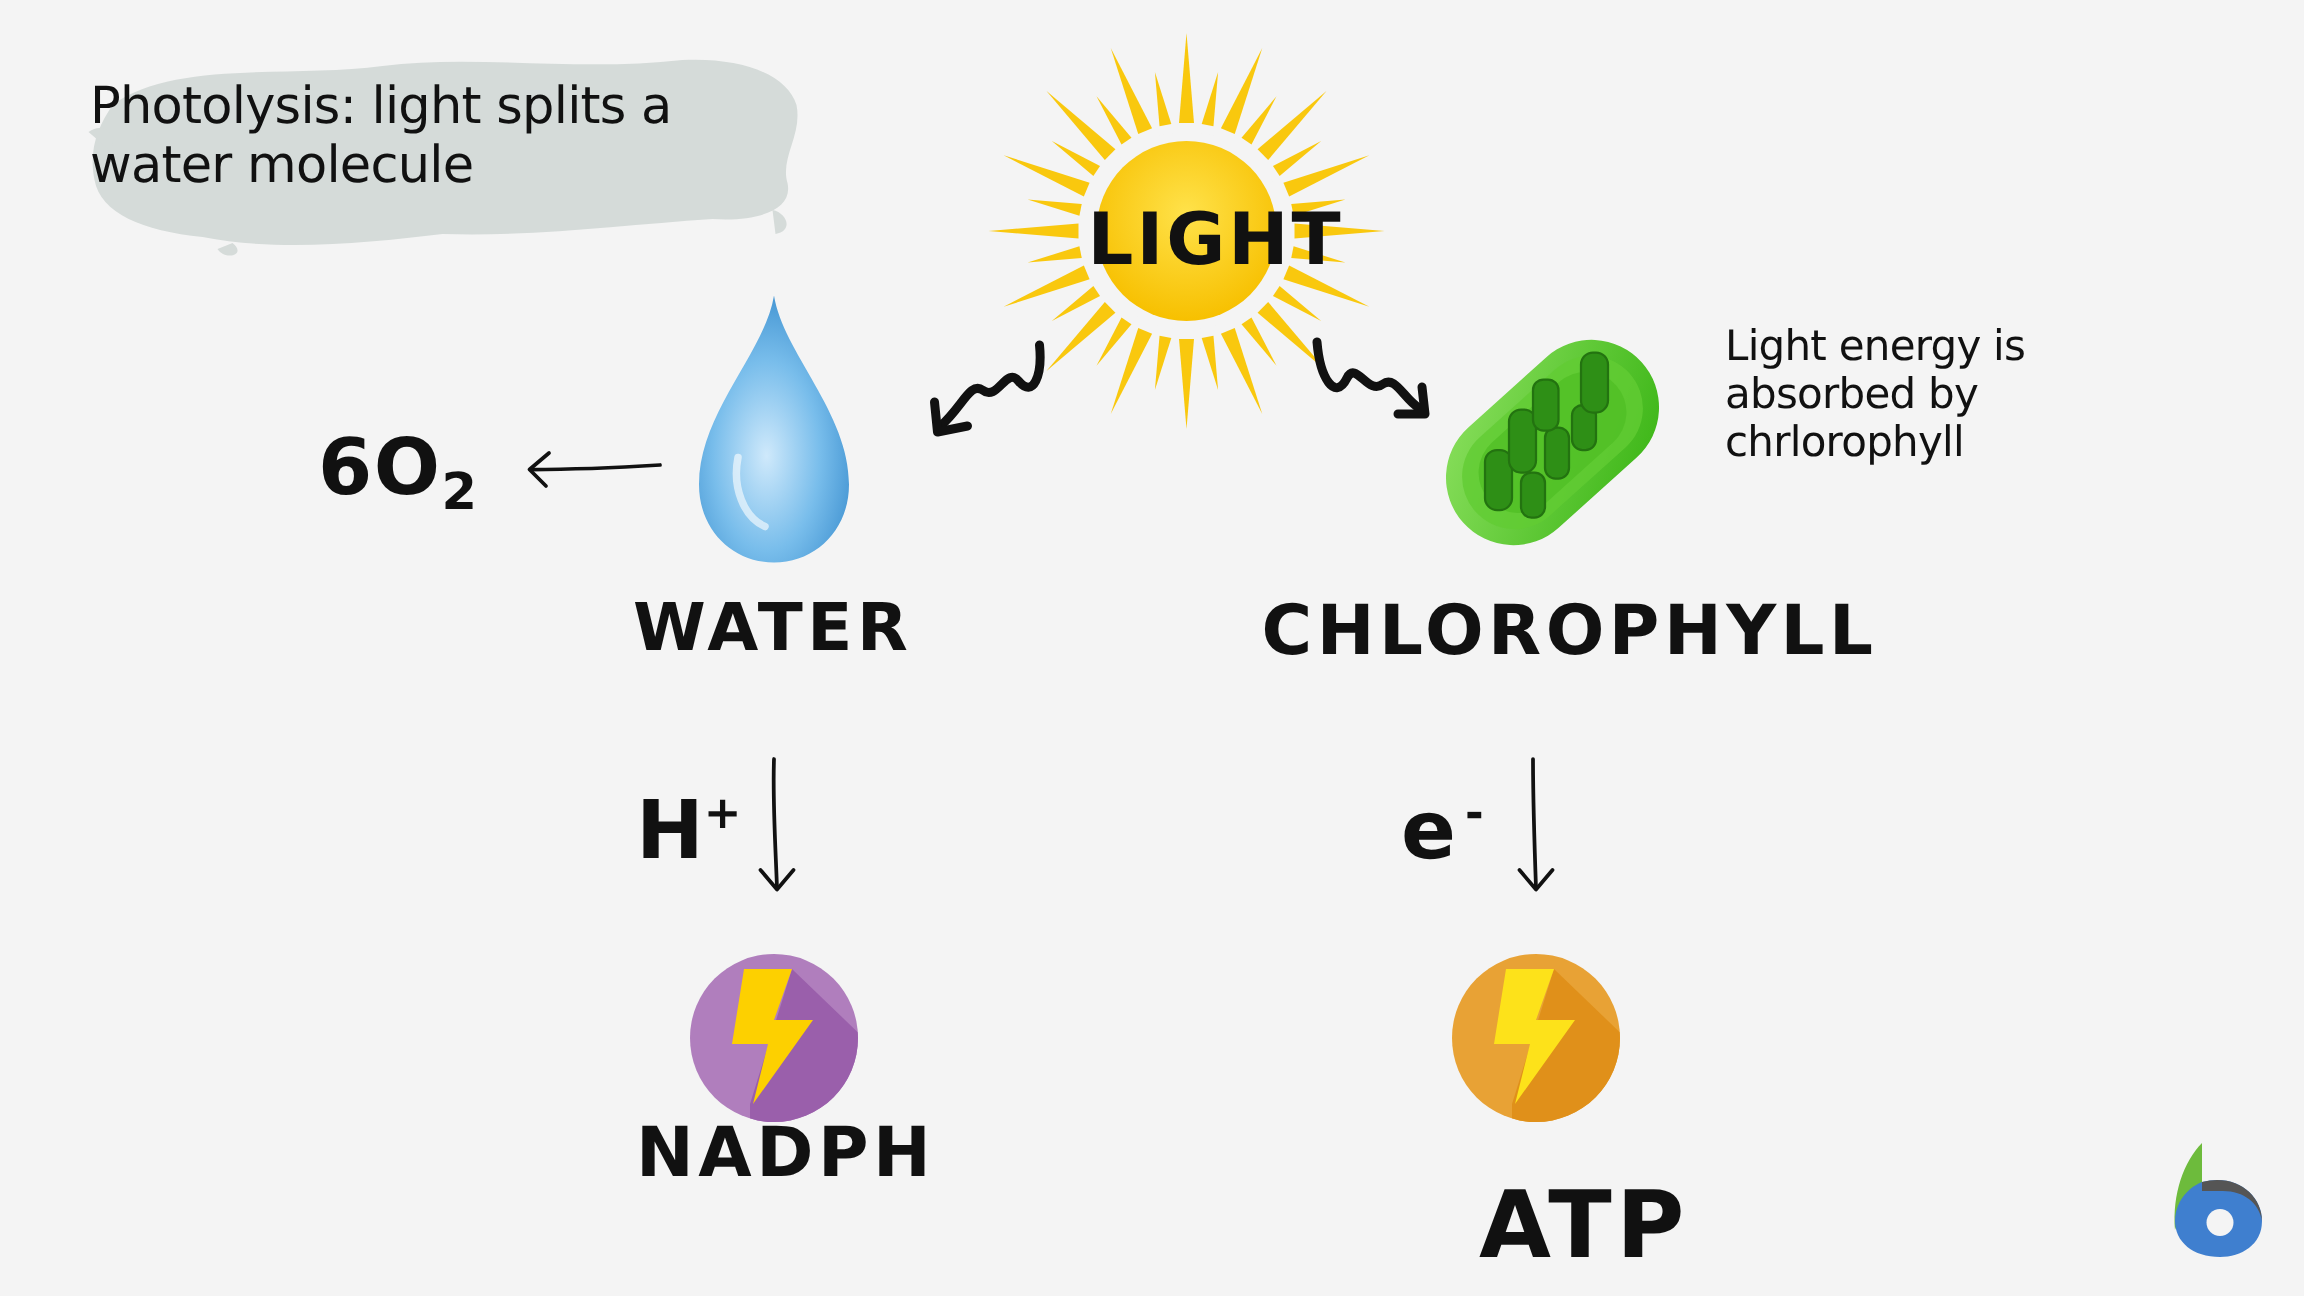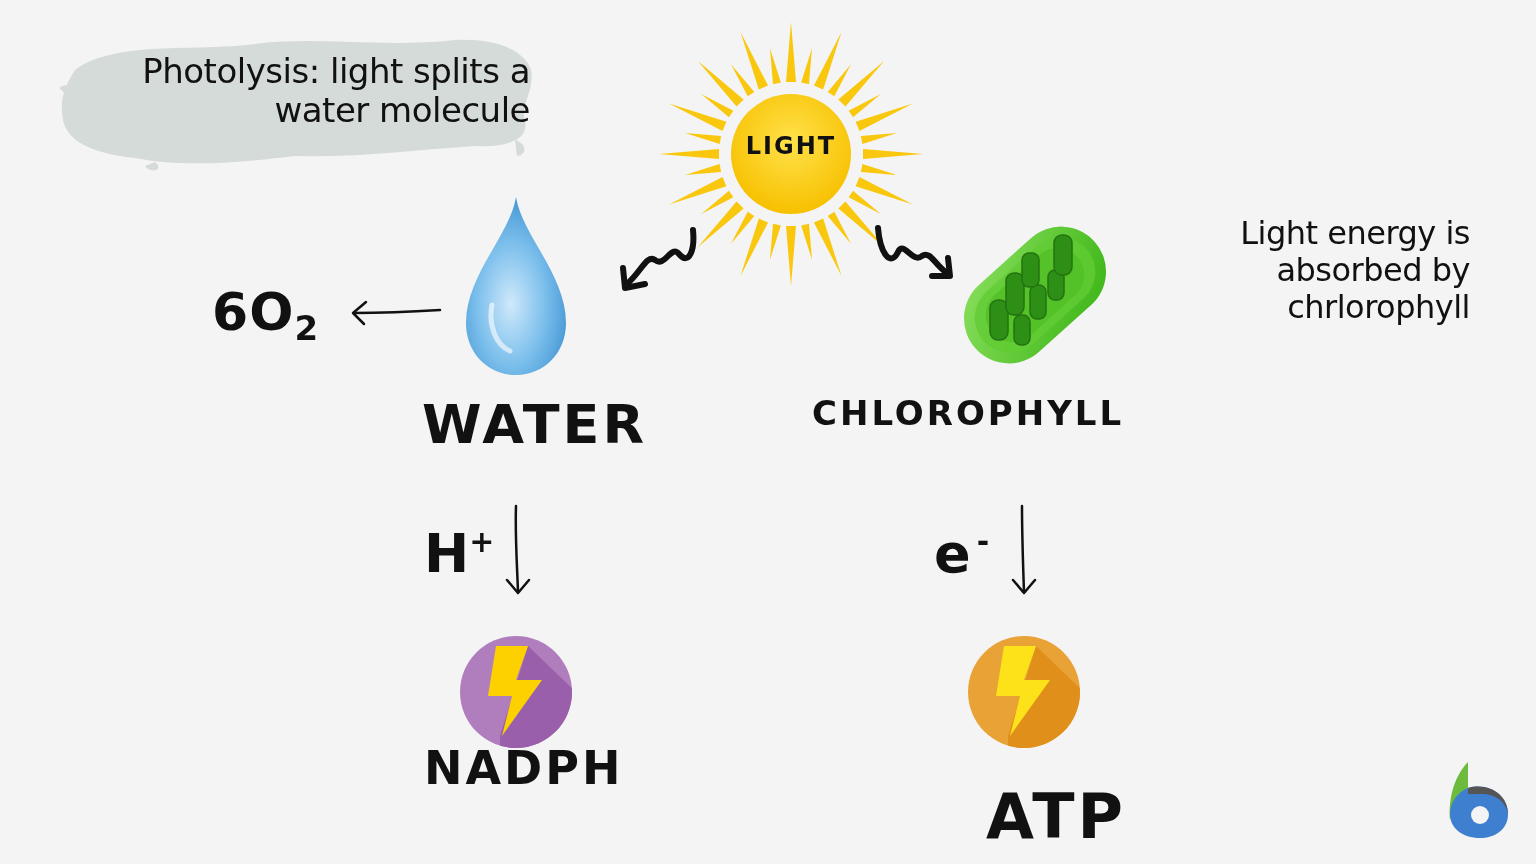--- a/index.html
+++ b/index.html
@@ -14,47 +14,47 @@
   .bold-label {
     font-family: "DejaVu Sans", sans-serif;
     font-weight: bold;
     letter-spacing: 3px;
     color: #111;
   }
   .hand {
     font-family: "DejaVu Sans", sans-serif;
     font-weight: normal;
     color: #111;
-    text-align: right;
+    text-align: left;
     line-height: 1.15;
   }
   .brush {
     left: 55px; top: 30px; width: 480px; height: 145px;
   }
   .note-left {
     left: 60px; top: 52px; width: 470px;
     font-size: 34px; letter-spacing: -0.5px;
   }
   .note-right {
     left: 1150px; top: 215px; width: 320px;
-    font-size: 32px; letter-spacing: -0.5px;
+    font-size: 28px; letter-spacing: -0.5px;
   }
   .sun { left: 655px; top: 18px; width: 272px; height: 272px; }
   .sun-label {
     left: 725px; top: 132px; width: 132px; text-align: center;
-    font-size: 24px; font-weight: bold; letter-spacing: 2px; color: #111;
+    font-size: 48px; font-weight: bold; letter-spacing: 2px; color: #111;
   }
   .drop { left: 462px; top: 195px; width: 108px; height: 182px; }
   .chloro { left: 950px; top: 205px; width: 170px; height: 180px; }
   .o2 {
     left: 212px; top: 282px; font-size: 52px; font-weight: bold; letter-spacing: 1px;
   }
   .o2 sub { font-size: 34px; vertical-align: -10px; }
-  .water-label { left: 422px; top: 393px; font-size: 54px; }
-  .chloro-label { left: 812px; top: 393px; font-size: 34px; }
+  .water-label { left: 422px; top: 393px; font-size: 44px; }
+  .chloro-label { left: 841px; top: 393px; font-size: 46px; }
   .h-plus { left: 424px; top: 522px; font-size: 54px; font-weight: bold; }
   .h-plus sup { font-size: 30px; vertical-align: 20px; }
   .e-minus { left: 934px; top: 522px; font-size: 54px; font-weight: bold; }
   .e-minus sup { font-size: 30px; vertical-align: 20px; margin-left: 6px; }
   .nadph-icon { left: 460px; top: 636px; width: 112px; height: 112px; }
   .atp-icon { left: 968px; top: 636px; width: 112px; height: 112px; }
   .nadph-label { left: 424px; top: 741px; font-size: 46px; }
   .atp-label { left: 986px; top: 780px; font-size: 62px; }
   .logo { left: 1446px; top: 760px; width: 66px; height: 80px; }
   svg { display: block; }

